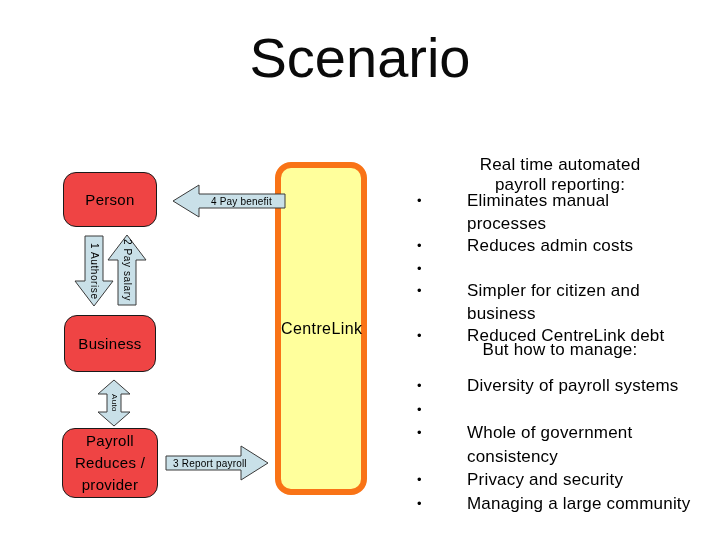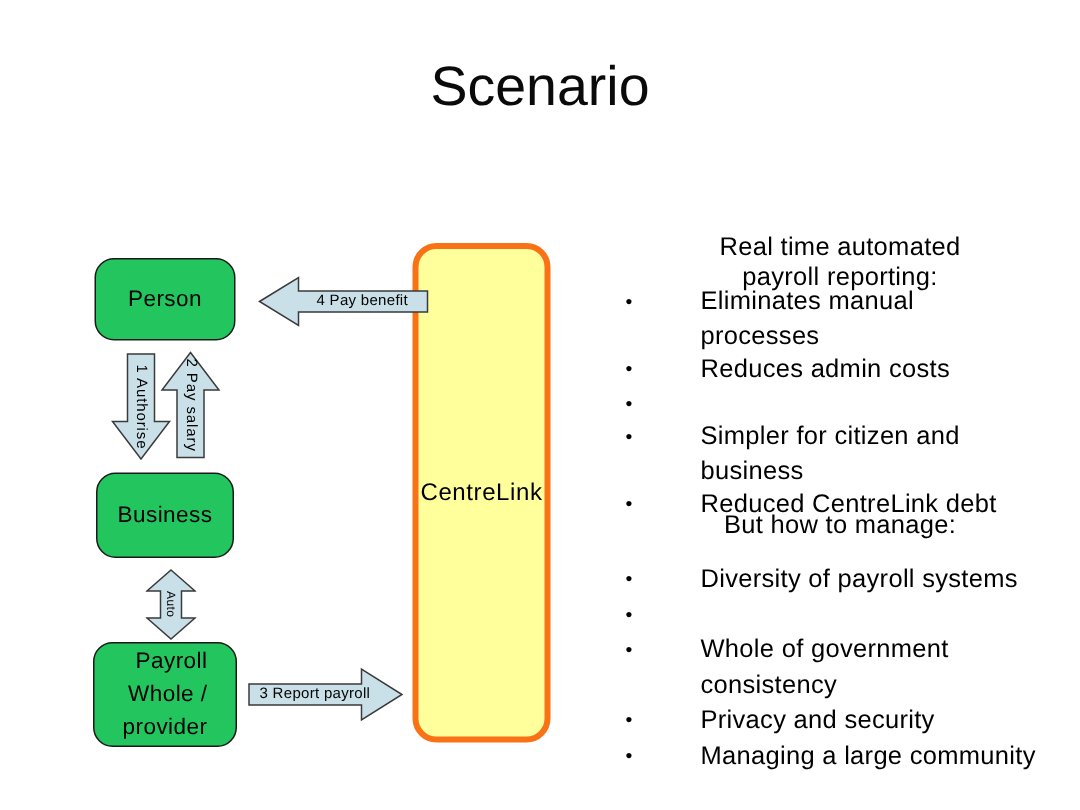--- a/index.html
+++ b/index.html
@@ -8,49 +8,49 @@
     position: relative;
     background: #ffffff;
     overflow: hidden;
     font-family: "Liberation Sans", sans-serif;
     color: #000;
   }
   .title {
     position: absolute;
     left: 0; top: 30px; width: 720px;
     text-align: center;
-    font-size: 37px;
+    font-size: 56px;
     line-height: 56px;
     color: #0a0a0a;
   }
   
   .node {
     position: absolute;
-    background: #22c55e;
+    background: #ef4444;
     border: 1px solid #1a1a1a;
     border-radius: 13px;
     display: flex;
     align-items: center;
     justify-content: center;
-    text-align: right;
+    text-align: center;
     font-size: 15px;
     letter-spacing: 0.3px;
     box-sizing: border-box;
   }
   .node-person   { left: 63px;  top: 172px; width: 94px; height: 55px; }
   .node-business { left: 64px;  top: 315px; width: 92px; height: 57px; }
   .node-payroll  { left: 62px;  top: 428px; width: 96px; height: 70px;
                    line-height: 22px; white-space: pre-line; }
   .node-centrelink {
     position: absolute;
     left: 275px; top: 162px; width: 92px; height: 333px;
     background: #FFFF9C;
-    border: 4px solid #f97316;
+    border: 6px solid #f97316;
     border-radius: 16px;
-    display: flex; align-items: center; justify-content: center;
+    display: flex; align-items: center; justify-content: flex-start;
     font-size: 16px; letter-spacing: 0.4px;
     box-sizing: border-box;
   }
   
   .arrow { position: absolute; }
   .arrow svg { position: absolute; left: 0; top: 0; display: block; }
   .arrow-pay-benefit    { left: 172px; top: 183px; width: 114px; height: 36px; }
   .arrow-authorise      { left: 74px;  top: 235px; width: 40px;  height: 72px; }
   .arrow-pay-salary     { left: 107px; top: 234px; width: 40px;  height: 72px; }
   .arrow-auto           { left: 97px;  top: 379px; width: 34px;  height: 48px; }
@@ -104,21 +104,21 @@
   .bullet-text { white-space: pre-line; margin-left: 22px; }
 </style>
 </head>
 <body>
 
 <div class="title">Scenario</div>
 
 <div class="node node-person">Person</div>
 <div class="node node-business">Business</div>
 <div class="node node-payroll">Payroll
-Whole /
+Reduces /
 provider</div>
 <div class="node-centrelink">
   <span>CentreLink</span>
 </div>
 
 <div class="arrow arrow-pay-benefit">
   <svg width="114" height="36" viewBox="0 0 114 36">
     <polygon points="1,18 27,2 27,11 113,11 113,25 27,25 27,34" fill="#C9E0E8" stroke="#3a3a3a" stroke-width="1"></polygon>
   </svg>
   <span class="hlabel center">4 Pay benefit</span>

